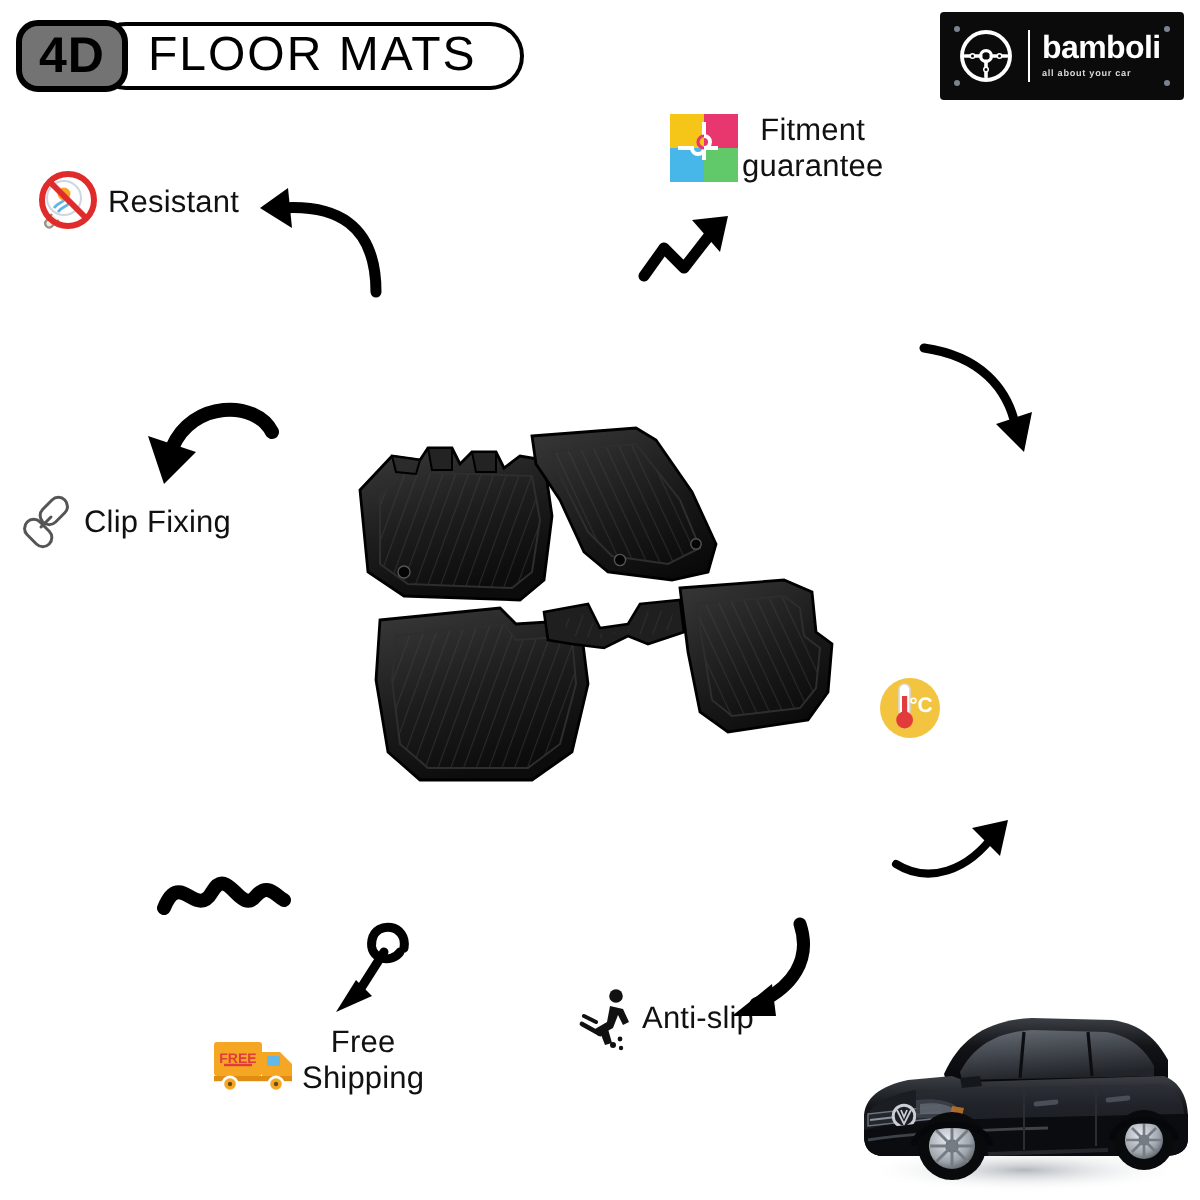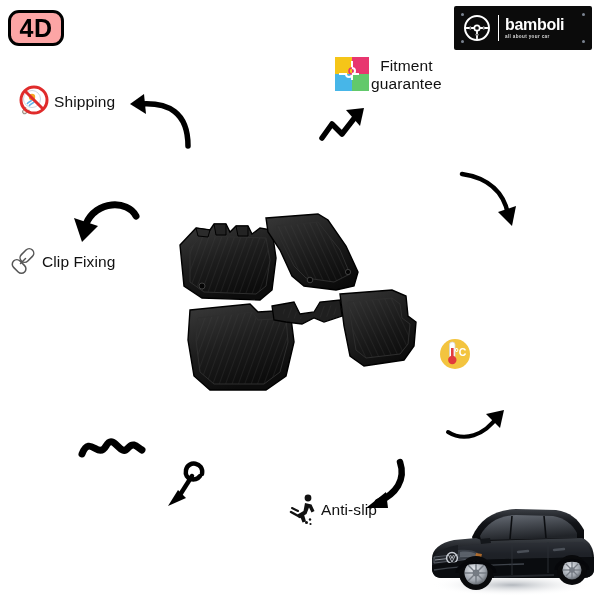--- a/index.html
+++ b/index.html
@@ -12,33 +12,33 @@
   }
   .stage{position:absolute;inset:0;}
 
   
   .header-title{position:absolute;left:8px;top:8px;display:flex;align-items:center;height:40px;}
   .badge-4d{
     border:3px solid #000;border-radius:11px;
     height:36px;min-width:56px;box-sizing:border-box;
     display:flex;align-items:center;justify-content:center;
     font-size:25px;font-weight:bold;letter-spacing:.5px;color:#000;
-    padding:0 6px;position:relative;z-index:2;background:#fca5a5;
+    padding:0 6px;position:relative;z-index:2;background:#737373;
   }
   .pill-mats{
     border:2px solid #000;border-radius:20px;
     height:34px;box-sizing:border-box;
     display:flex;align-items:center;
     font-size:24px;letter-spacing:1px;color:#000;
     padding:0 22px 0 26px;margin-left:-18px;
   }
 
   .logo-plaque{
     position:absolute;right:8px;top:6px;
-    width:138px;height:44px;background:#0b0b0b;border-radius:2px;
+    width:122px;height:44px;background:#0b0b0b;border-radius:2px;
     display:flex;align-items:center;box-sizing:border-box;padding:0 8px;
   }
   .logo-dot{position:absolute;width:3px;height:3px;border-radius:50%;background:#7a8390;}
   .logo-wheel{width:30px;height:30px;flex:0 0 30px;}
   .logo-divider{width:1px;height:26px;background:#fff;margin:0 6px;}
   .logo-txt{display:flex;flex-direction:column;justify-content:center;line-height:1;}
   .logo-name{color:#fff;font-size:16px;font-weight:bold;letter-spacing:-.3px;}
   .logo-tag{color:#d8d8d8;font-size:4.6px;letter-spacing:.35px;margin-top:2px;font-weight:bold;}
 
   
@@ -65,20 +65,21 @@
   .product{position:absolute;left:168px;top:190px;width:262px;height:220px;}
   .car{position:absolute;left:424px;top:497px;width:176px;height:100px;}
 </style>
 </head>
 <body>
 
 <div class="stage">
 
   <div class="header-title">
     <div class="badge-4d">4D</div>
+    <div class="pill-mats">FLOOR MATS</div>
   </div>
 
   <div class="logo-plaque">
     <span class="logo-dot" style="left:7px;top:7px;"></span>
     <span class="logo-dot" style="right:7px;top:7px;"></span>
     <span class="logo-dot" style="left:7px;bottom:7px;"></span>
     <span class="logo-dot" style="right:7px;bottom:7px;"></span>
 
     <svg class="logo-wheel" viewBox="0 0 40 40">
       <circle cx="20" cy="20" r="16" fill="none" stroke="#fff" stroke-width="2.6"></circle>
@@ -168,21 +169,21 @@
       <svg width="40" height="40" viewBox="0 0 40 40">
         <circle cx="18" cy="19" r="8.5" fill="#fff" stroke="#cfd6e0" stroke-width="1"></circle>
         <path d="M13 24 C15 21,17 22,19 19" stroke="#63b3e8" stroke-width="1.4" fill="none"></path>
         <path d="M15 26 C17 23,19 24,21 21" stroke="#63b3e8" stroke-width="1.4" fill="none"></path>
         <circle cx="18" cy="17" r="3.2" fill="#f5a623"></circle>
         <path d="M12 27 L9 30.5 a2 2 0 0 0 2.8 2.8 L15.4 30" fill="#f0e7dd" stroke="#9a8f86" stroke-width="1.1"></path>
         <circle cx="20" cy="20" r="13" fill="none" stroke="#e02b2b" stroke-width="3"></circle>
         <line x1="11" y1="11" x2="29" y2="29" stroke="#e02b2b" stroke-width="3"></line>
       </svg>
     </div>
-    <div class="flabel">Shipping</div>
+    <div class="flabel">Resistant</div>
   </div>
 
   <div class="feature f-fitment">
     <div class="ficon">
       <svg width="38" height="38" viewBox="0 0 38 38">
         <rect x="2" y="2" width="17" height="17" fill="#f5c518"></rect>
         <rect x="19" y="2" width="17" height="17" fill="#e8366f"></rect>
         <rect x="2" y="19" width="17" height="17" fill="#47b6e8"></rect>
         <rect x="19" y="19" width="17" height="17" fill="#62c96b"></rect>
         <path d="M19 6 v7 a3 3 0 0 1 0 6 v6 M6 19 h7 a3 3 0 0 0 6 0 h7" stroke="#fff" stroke-width="2" fill="none"></path>
@@ -212,20 +213,37 @@
           <path d="M22 8 a4.5 4.5 0 0 1 6.4 6.4 l-4.6 4.6 a4.5 4.5 0 0 1 -6.4 -6.4 Z"></path>
           <path d="M16 19 a4.5 4.5 0 0 0 -6.4 6.4 l4.6 4.6 a4.5 4.5 0 0 0 6.4 -6.4 Z" transform="rotate(0 15 25)"></path>
           <path d="M16.5 21.5 L21.5 16.5"></path>
         </g>
       </svg>
     </div>
     <div class="flabel">Clip Fixing</div>
   </div>
 
 
+  <div class="feature f-shipping">
+    <div class="ficon">
+      <svg width="46" height="34" viewBox="0 0 46 34">
+        <rect x="2" y="6" width="24" height="17" rx="1.5" fill="#f5a623"></rect>
+        <path d="M26 11 L35 11 L41 17 L41 23 L26 23 Z" fill="#f5a623"></path>
+        <rect x="28.5" y="13" width="6.5" height="5" rx="1" fill="#62b8e8"></rect>
+        <rect x="2" y="23" width="39" height="2.6" fill="#e08e13"></rect>
+        <text x="14" y="16.5" font-family="'Liberation Sans',sans-serif" font-size="7" font-weight="bold" fill="#e23b3b" text-anchor="middle">FREE</text>
+        <line x1="7" y1="17.5" x2="21" y2="17.5" stroke="#e23b3b" stroke-width="1.2"></line>
+        <circle cx="10" cy="27" r="3.6" fill="#f5a623" stroke="#fff" stroke-width="1.4"></circle>
+        <circle cx="33" cy="27" r="3.6" fill="#f5a623" stroke="#fff" stroke-width="1.4"></circle>
+        <circle cx="10" cy="27" r="1.1" fill="#6b4a10"></circle>
+        <circle cx="33" cy="27" r="1.1" fill="#6b4a10"></circle>
+      </svg>
+    </div>
+    <div class="flabel">Free<br>Shipping</div>
+  </div>
 
   <div class="feature f-antislip">
     <div class="ficon">
       <svg width="36" height="36" viewBox="0 0 36 36">
         <circle cx="23" cy="6" r="3.4" fill="#111"></circle>
         <path d="M20 11 L26.5 12.5 L29.5 19 L26.5 20.5 L24 15.5 L21.5 22 L14 26 L12.5 22.5 L18.5 19 Z" fill="#111"></path>
         <path d="M19 22.5 L21 29.5 L17.5 30.5 L15 24 Z" fill="#111"></path>
         <path d="M6 20 L15 25" stroke="#111" stroke-width="2.4" stroke-linecap="round"></path>
         <path d="M7 16 L13 19" stroke="#111" stroke-width="2" stroke-linecap="round"></path>
         <circle cx="21.5" cy="30.5" r="1.5" fill="#111"></circle>

